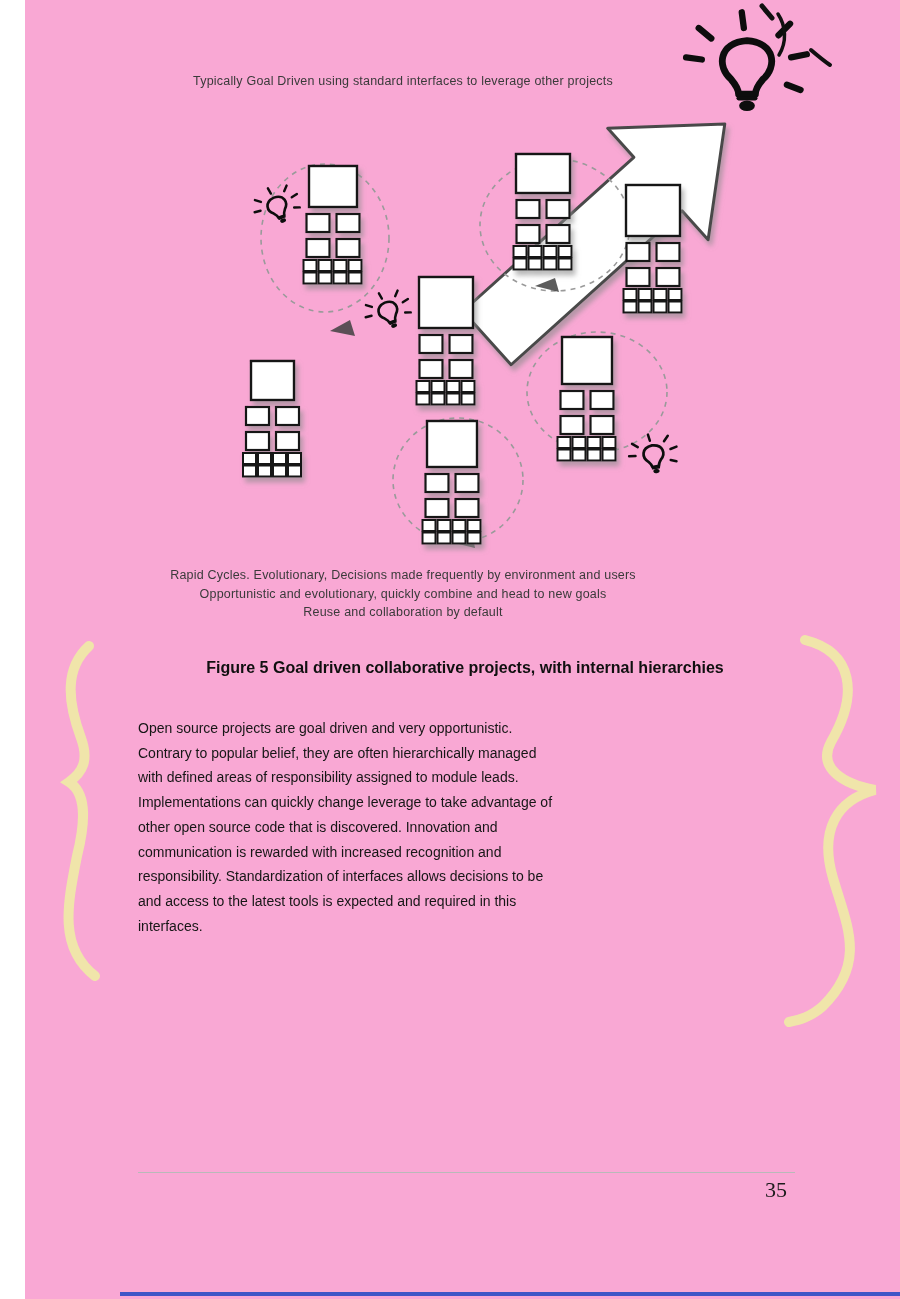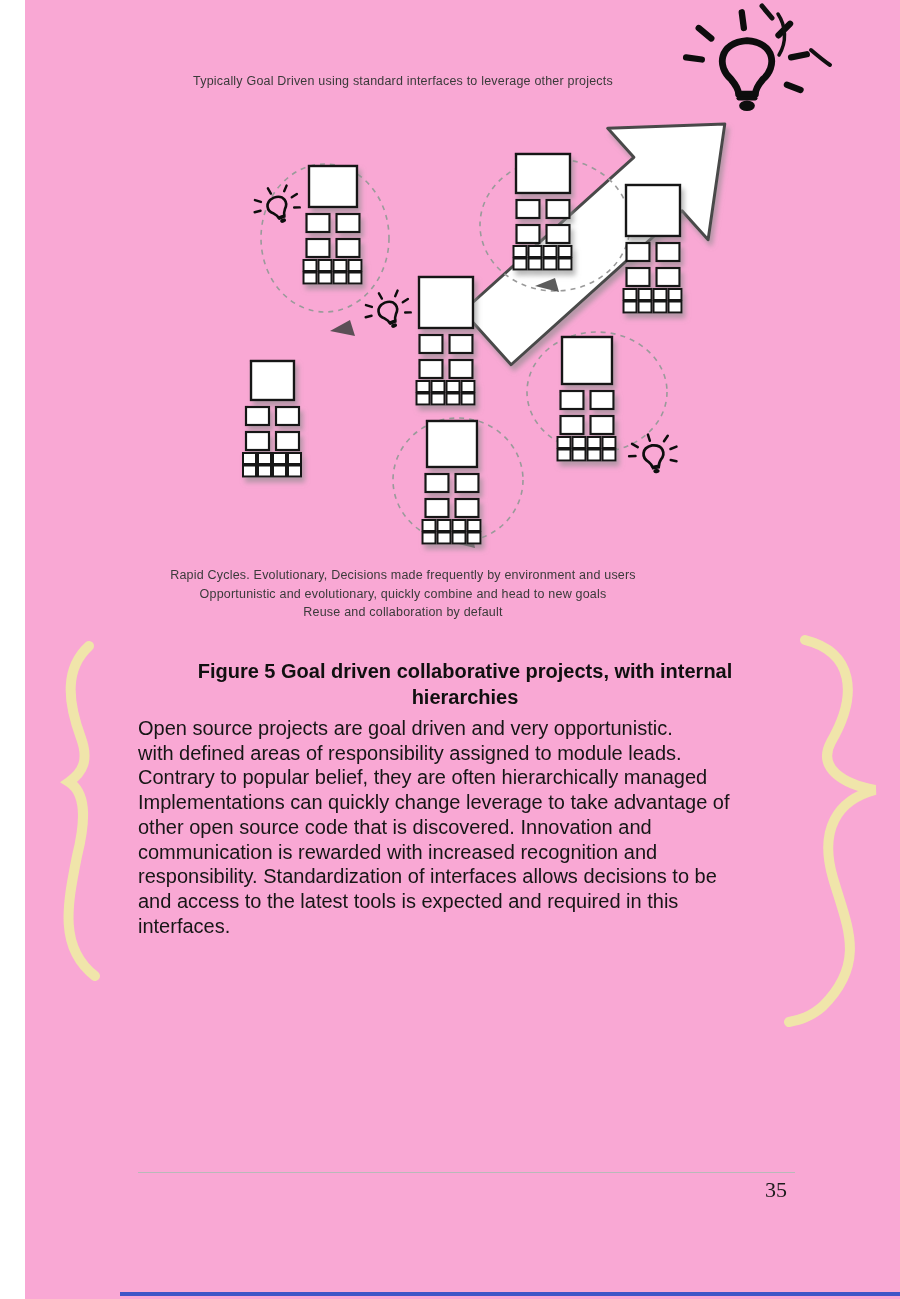--- a/index.html
+++ b/index.html
@@ -10,24 +10,24 @@
   #diagram{position:absolute;left:0;top:0;width:900px;height:1299px;}
   .abs{position:absolute;}
   .small-caption{
     font-size:12.5px;color:#3a3a3a;text-align:center;letter-spacing:.2px;
     filter:blur(.2px);
   }
   #top-caption{left:58px;top:74px;width:640px;}
   #bottom-captions{left:43px;top:566px;width:670px;line-height:18.5px;}
   #figure-caption{
     left:140px;top:658px;width:600px;text-align:center;
-    font-size:20px;font-weight:bold;color:#101010;line-height:1.3;
+    font-size:16px;font-weight:bold;color:#101010;line-height:1.3;
   }
   #body-paragraph{
-    left:113px;top:716px;width:680px;font-size:20px;color:#161616;
+    left:113px;top:716px;width:680px;font-size:14px;color:#161616;
   }
   #body-paragraph div{white-space:nowrap;line-height:24.7px;}
   #footer-rule{left:113px;top:1172px;width:657px;height:1px;background:#b9b9b9;}
   #page-number{
     left:740px;top:1177px;font-family:"Liberation Serif", serif;
     font-size:22px;color:#1c1c1c;
   }
   #bottom-blue-line{left:95px;top:1292px;width:783px;height:4px;}
 </style>
 </head>
@@ -193,22 +193,22 @@
   <div class="abs small-caption" id="bottom-captions">
     <div>Rapid Cycles. Evolutionary, Decisions made frequently by environment and users</div>
     <div>Opportunistic and evolutionary, quickly combine and head to new goals</div>
     <div>Reuse and collaboration by default</div>
   </div>
 
   <div class="abs" id="figure-caption">Figure 5 Goal driven collaborative projects, with internal hierarchies</div>
 
   <div class="abs" id="body-paragraph">
       <div>Open source projects are goal driven and very opportunistic.</div>
+      <div>Contrary to popular belief, they are often hierarchically managed</div>
       <div>with defined areas of responsibility assigned to module leads.</div>
-      <div>Contrary to popular belief, they are often hierarchically managed</div>
       <div>Implementations can quickly change leverage to take advantage of</div>
       <div>other open source code that is discovered. Innovation and</div>
       <div>communication is rewarded with increased recognition and</div>
       <div>responsibility. Standardization of interfaces allows decisions to be</div>
       <div>and access to the latest tools is expected and required in this</div>
       <div>interfaces.</div>
     </div>
 
   <div class="abs" id="footer-rule"></div>
 

